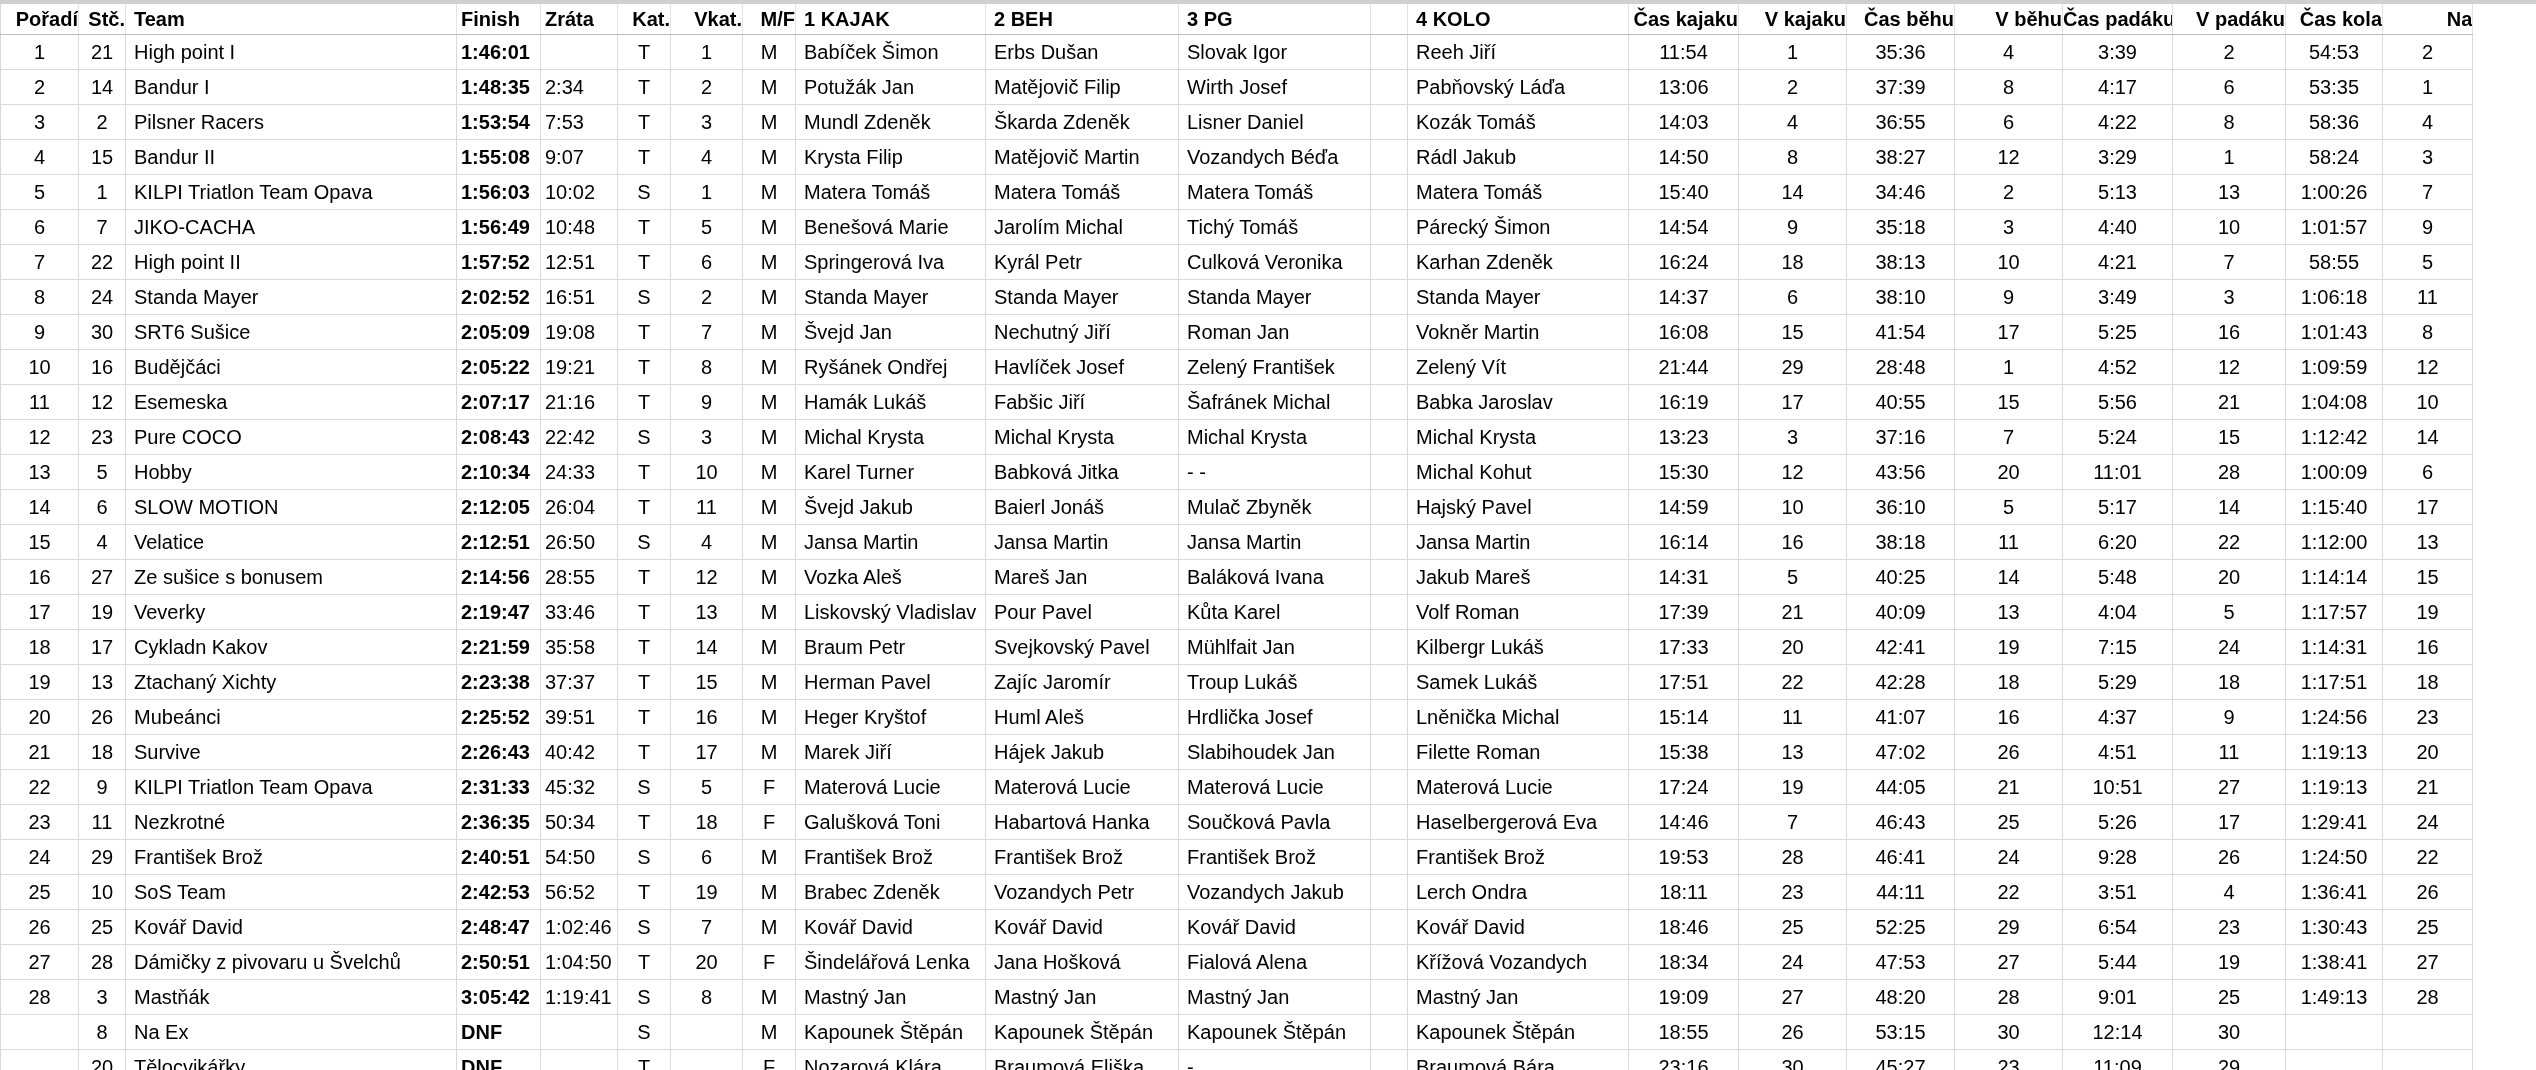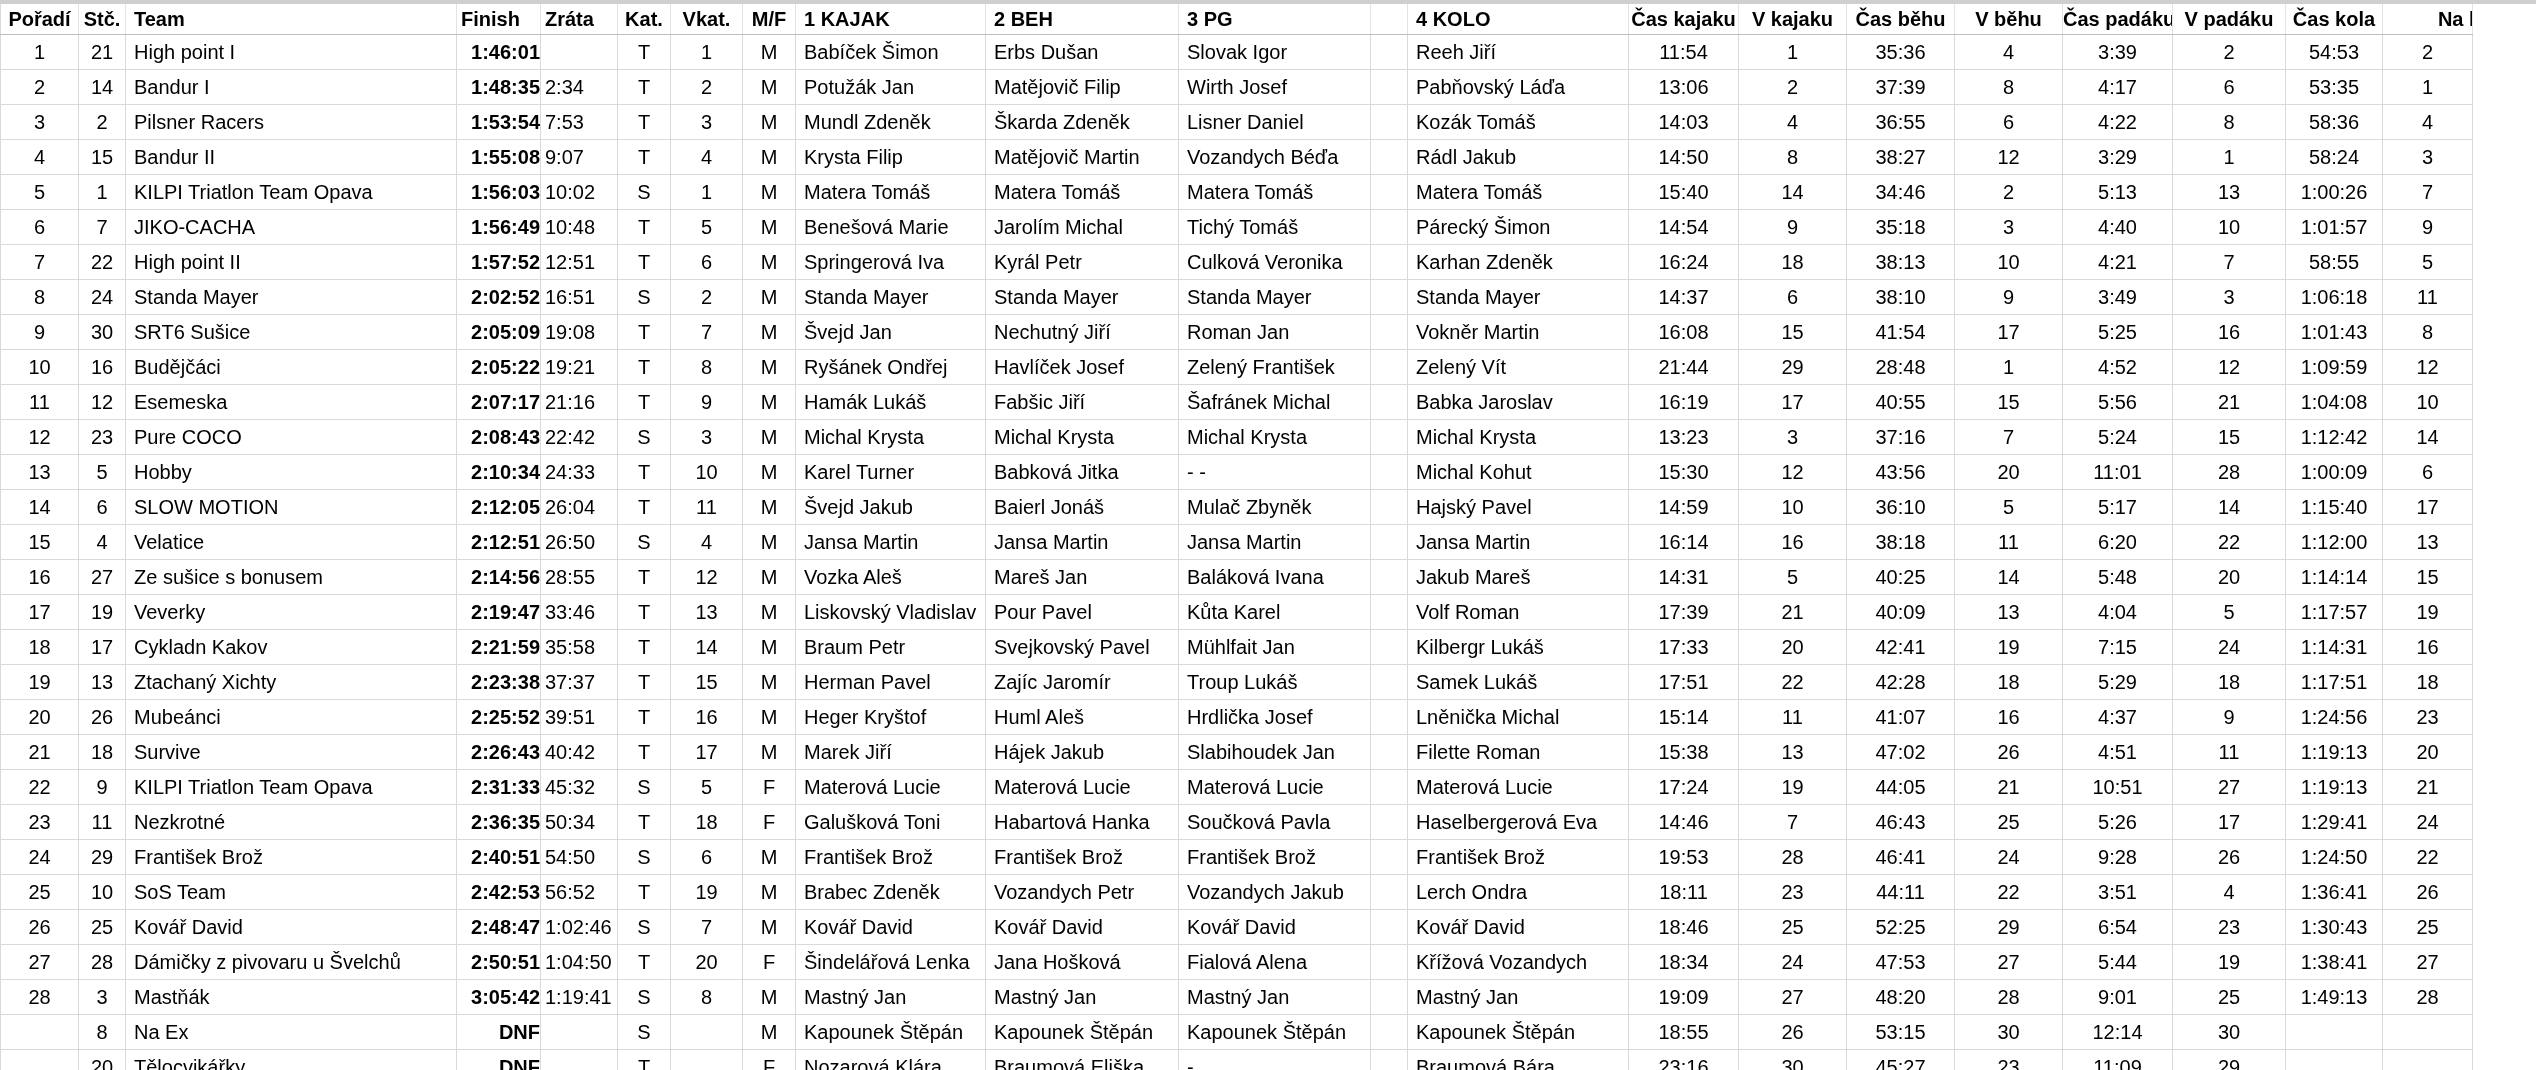--- a/index.html
+++ b/index.html
@@ -34,32 +34,33 @@
     border-bottom: 1px solid #d9d9d9;
     text-align: center;
     font-weight: 400;
   }
   thead th {
     height: 30px;
     line-height: 30px;
     font-weight: 700;
     border-bottom: 1px solid #bdbdbd;
     border-right: 1px solid #e3e3e3;
+    text-align: right;
   }
   td:first-child, th:first-child { border-left: 1px solid #d9d9d9; }
   
   .col-team, .col-kajak, .col-beh, .col-pg, .col-kolo {
     text-align: left;
     padding-left: 8px;
   }
   .col-finish, .col-zrata {
     text-align: left;
     padding-left: 4px;
   }
-  td.col-finish { font-weight: 700; text-align: right; }
+  td.col-finish { font-weight: 700; }
   .shift-right {
     display: inline-block;
     transform: translateX(46px);
   }
 </style>
 </head>
 <body>
 
 <div class="top-strip"></div>
 

